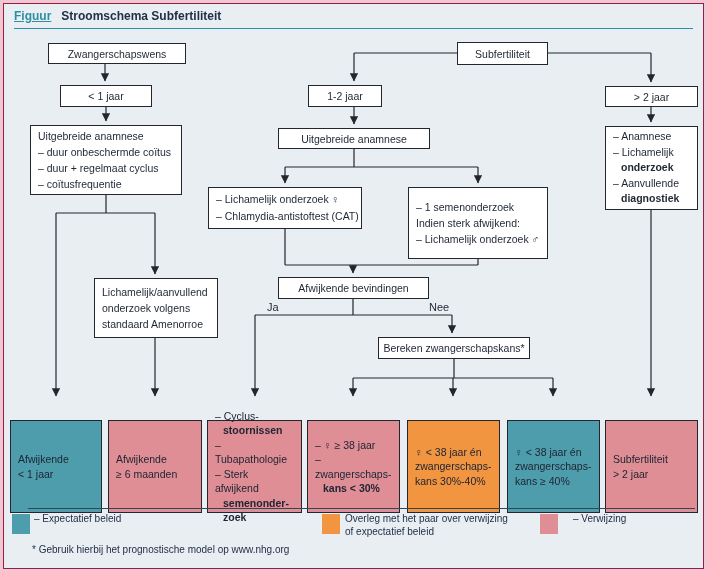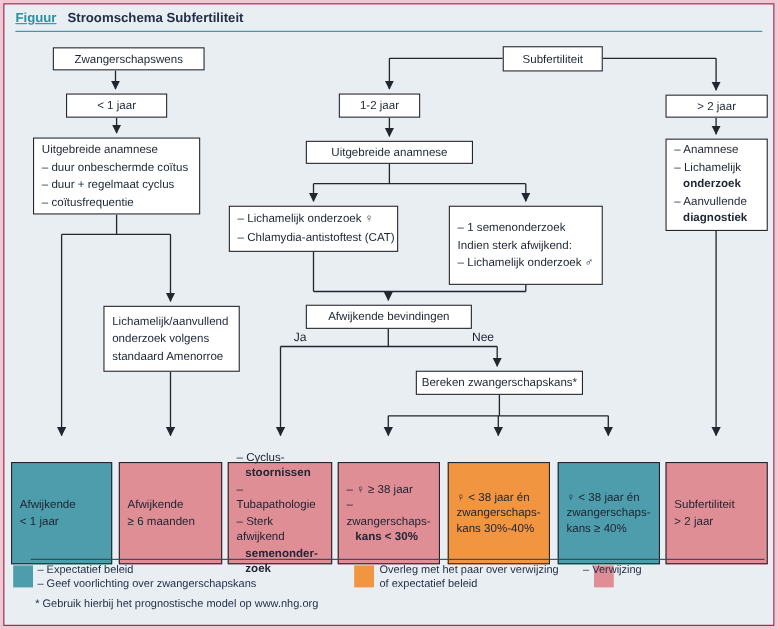--- a/index.html
+++ b/index.html
@@ -206,29 +206,28 @@
   <div class="outcome c-pink" style="left:605px;width:93px">
     <div class="ln">Subfertiliteit</div>
     <div class="ln">&gt; 2 jaar</div>
   </div>
 
   <div class="legend-sep"></div>
 
   <div class="swatch c-teal" style="left:12px"></div>
   <div class="legend-text" style="left:34px">
     <div>– Expectatief beleid</div>
-    <div>– Geef voorlichting over zwangerschapskans</div>
   </div>
 
   <div class="swatch c-orange" style="left:322px"></div>
   <div class="legend-text" style="left:345px">
     <div>Overleg met het paar over verwijzing</div>
     <div>of expectatief beleid</div>
   </div>
 
   <div class="swatch c-pink" style="left:540px"></div>
-  <div class="legend-text" style="left:530px">
+  <div class="legend-text" style="left:573px">
     <div>– Verwijzing</div>
   </div>
 
   <div class="footnote">* Gebruik hierbij het prognostische model op www.nhg.org</div>
 
 </div>
 
 </body></html>

